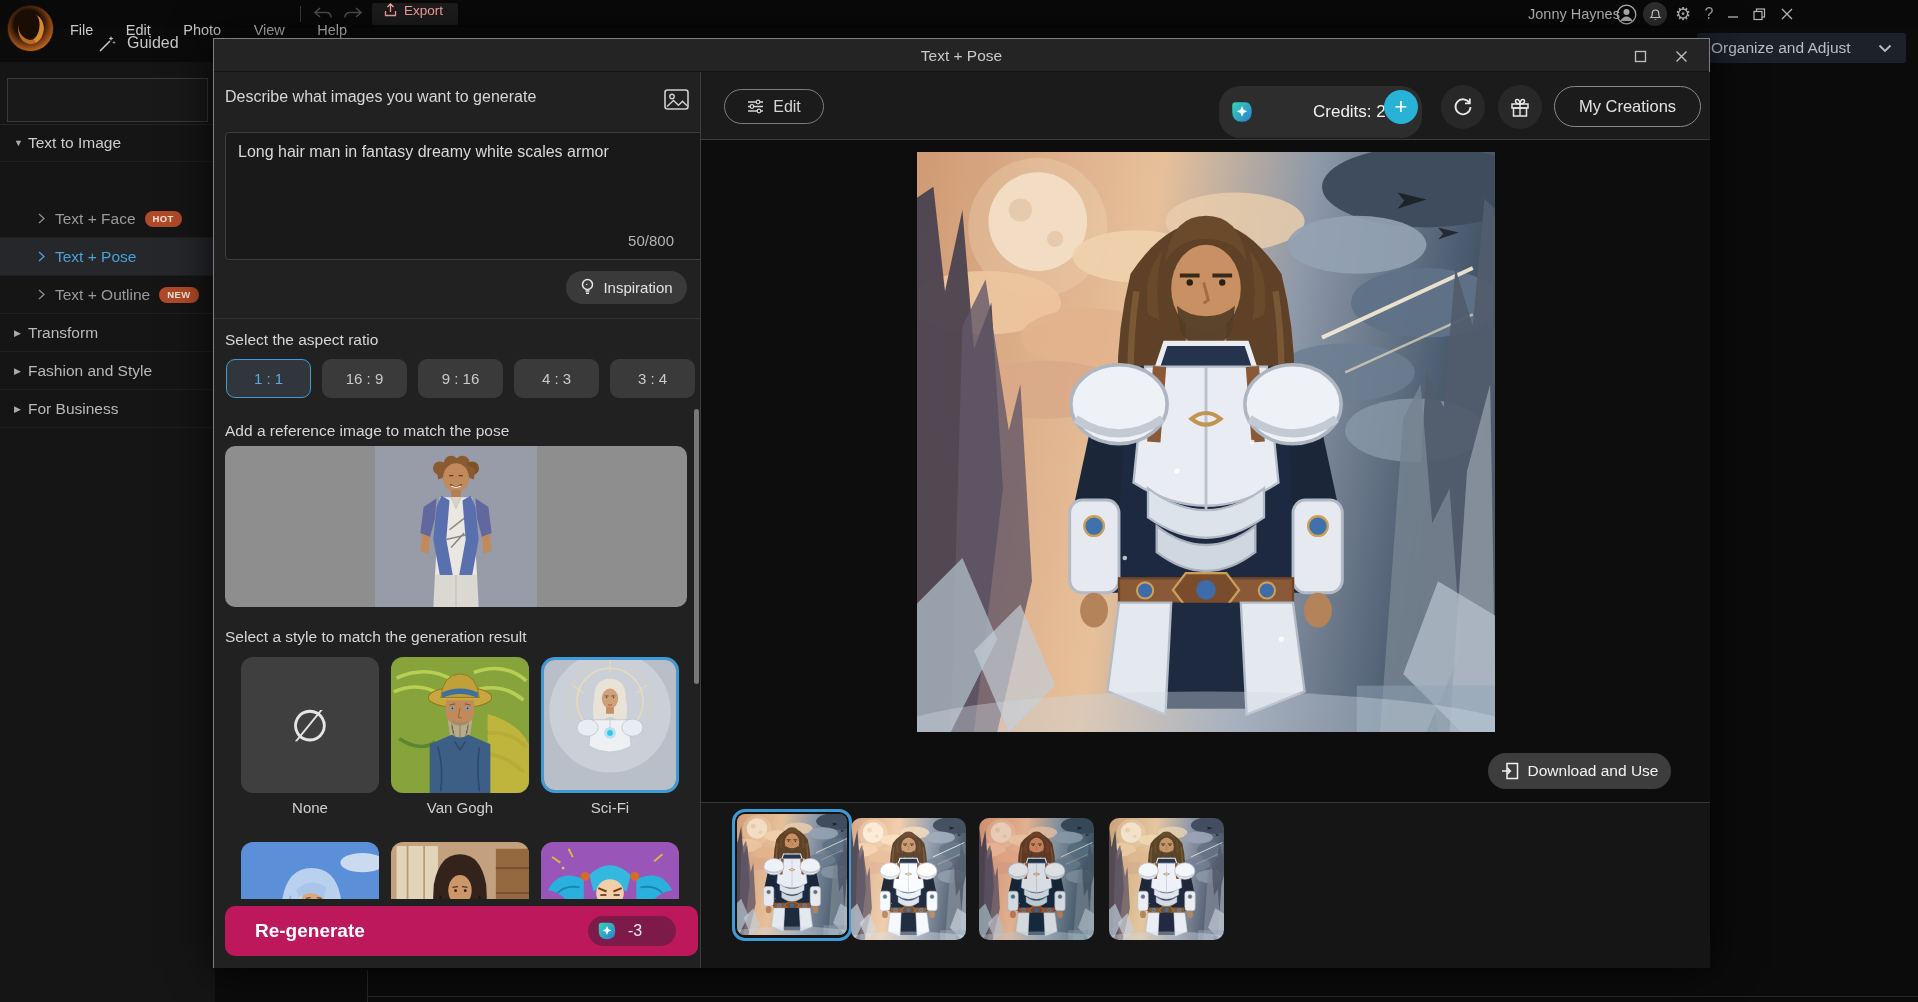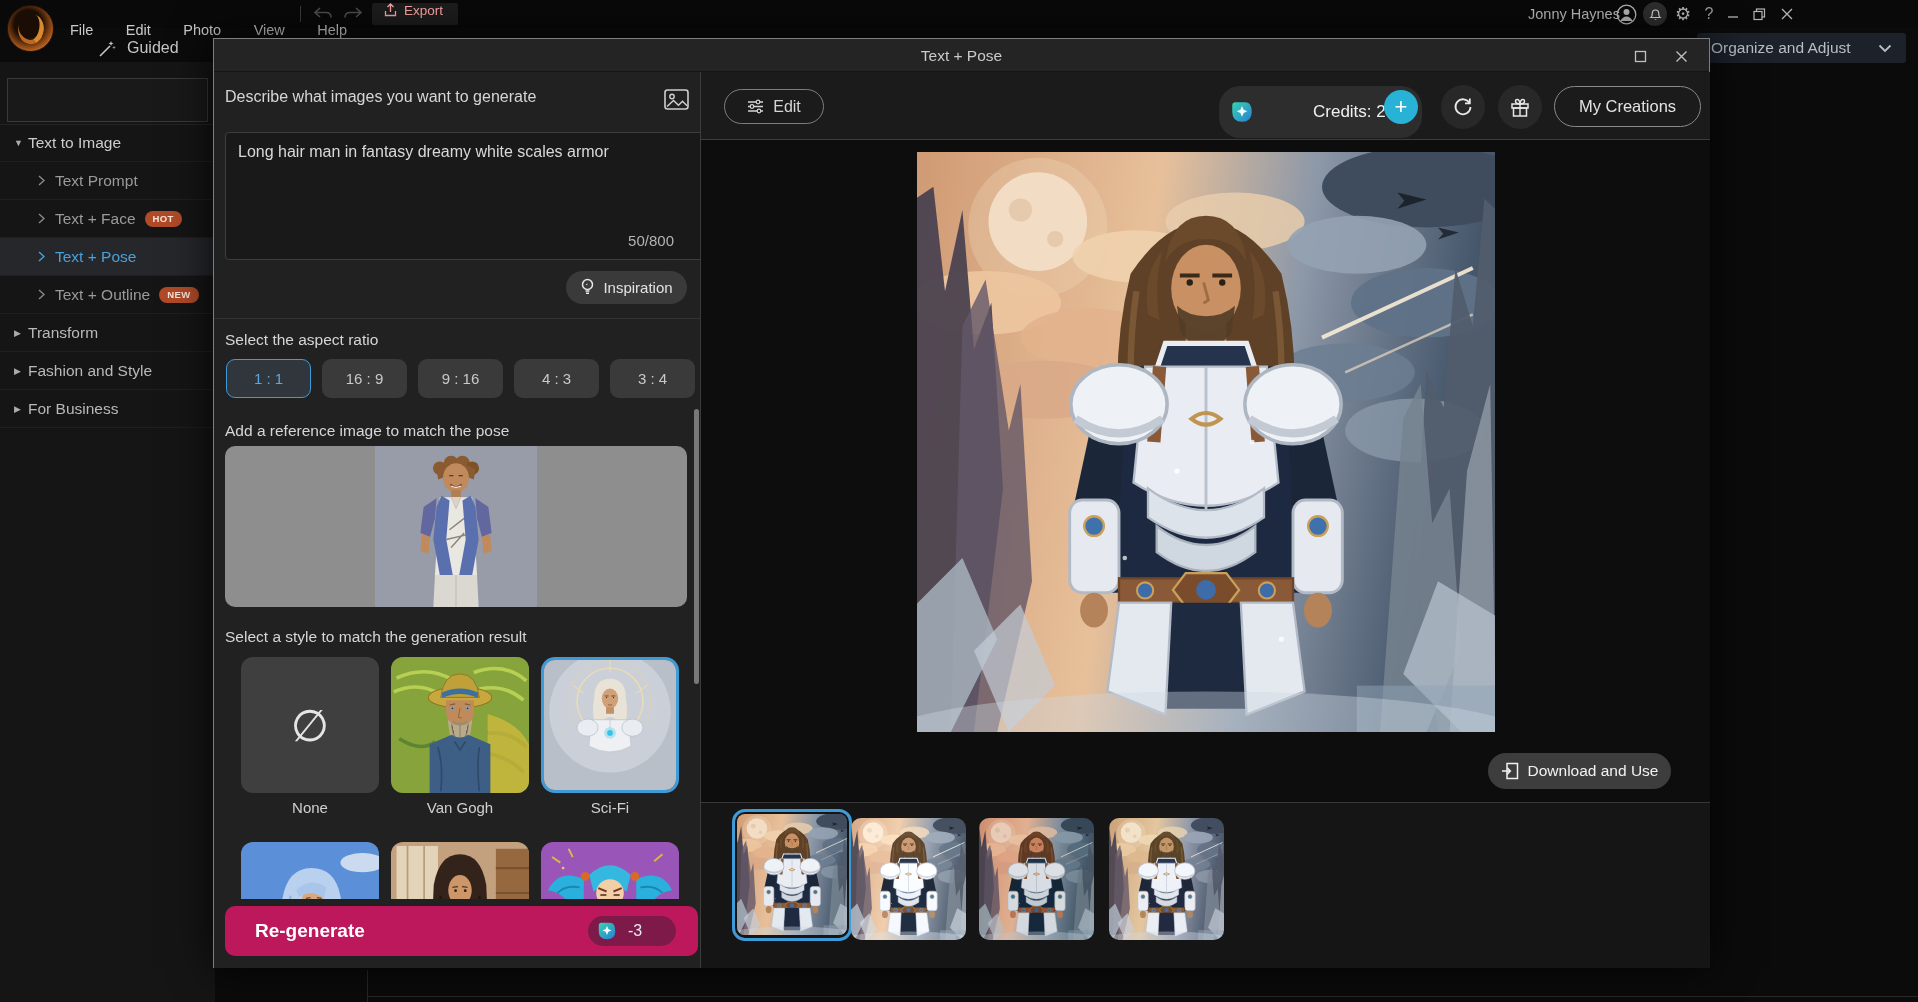--- a/index.html
+++ b/index.html
@@ -15,21 +15,21 @@
   .tb-sep { left:300px; top:6px; width:1px; height:16px; background:#3a3a3a; }
   .histbtn { top:5px; width:24px; height:18px; color:#4e4e4e; }
   .export-btn { left:372px; top:3px; width:86px; height:22px; background:#1d1d1d; border-radius:2px; color:#fca5a5; font-size:13.5px; display:flex; align-items:flex-start; gap:7px; padding-left:12px; }
   .user-name { left:1528px; top:0; height:28px; line-height:28px; color:#b9b9b9; font-size:14.5px; }
   .titlebar-ico { top:3px; width:22px; height:22px; color:#b5b5b5; display:flex; align-items:center; justify-content:center; }
   .bell-wrap { background:#2e2e2e; border-radius:50%; }
 
   
   #logo { left:7px; top:5px; width:47px; height:47px; border-radius:50%; background:radial-gradient(circle at 45% 40%, #1a0d05 38%, #7a3c12 58%, #c96f24 78%, #8a4414 95%); border:1px solid #2a1408; z-index:3; }
   #logo .swirl { position:absolute; left:10px; top:8px; width:26px; height:30px; border-radius:50% 60% 50% 60%; border-right:5px solid #d98a30; border-bottom:4px solid #b86a20; transform:rotate(18deg); }
-  .guided { left:98px; top:34px; height:28px; display:flex; align-items:center; gap:10px; color:#c6c6c6; font-size:16px; }
+  .guided { left:98px; top:34px; height:28px; display:flex; gap:10px; color:#c6c6c6; font-size:16px; }
   .mode-dd { left:1697px; top:33px; width:209px; height:30px; background:#1c212a; border-radius:3px; color:#b7bec6; font-size:15.5px; display:flex; align-items:center; padding:0 14px; justify-content:space-between; z-index:1; }
 
   
   #sidebar { left:0; top:62px; width:215px; height:940px; background:#151515; }
   .sb-topbox { left:7px; top:16px; width:201px; height:44px; background:#191919; border:1px solid #3a3a3a; }
   .tree-row { left:0; width:215px; height:38px; display:flex; align-items:center; color:#b9b9b9; font-size:15.5px; border-bottom:1px solid #1f1f1f; }
   .tree-row .tri { font-size:9px; color:#ababab; width:14px; margin-left:14px; }
   .tree-child { color:#9a9a9a; }
   .tree-child .chev { margin-left:38px; margin-right:10px; }
   .row-selected { background:#25272b; color:#4aa0d8 !important; }
@@ -396,26 +396,20 @@
         <path d="M1.5 1.5 L7 7 L12.5 1.5" fill="none" stroke="#b7bec6" stroke-width="1.8"></path>
       </svg>
   </div>
 
   <div class="abs" id="sidebar">
     <div class="abs sb-topbox"></div>
     <div class="abs tree-row" style="top:62px; border-top:1px solid #242424;">
       <span class="tri">▼</span>
       <span style="color:#cdcdcd">Text to Image</span>
     </div>
-    <div class="abs tree-row tree-child" style="top:100px">
-      <svg class="ico chev" width="7" height="11" viewBox="0 0 7 11">
-          <polyline points="1,1 6,5.5 1,10" fill="none" stroke="#8a8a8a" stroke-width="1.4"></polyline>
-        </svg>
-      <span>Text Prompt</span>
-    </div>
     <div class="abs tree-row tree-child" style="top:138px">
       <svg class="ico chev" width="7" height="11" viewBox="0 0 7 11">
           <polyline points="1,1 6,5.5 1,10" fill="none" stroke="#8a8a8a" stroke-width="1.4"></polyline>
         </svg>
       <span>Text + Face</span>
       <span class="badge">HOT</span>
     </div>
     <div class="abs tree-row tree-child row-selected" style="top:176px">
       <svg class="ico chev" width="7" height="11" viewBox="0 0 7 11">
           <polyline points="1,1 6,5.5 1,10" fill="none" stroke="#4aa0d8" stroke-width="1.4"></polyline>

